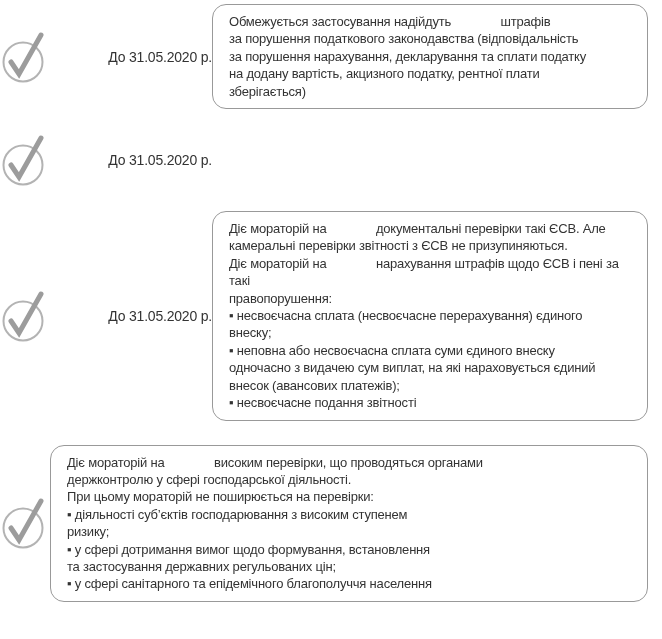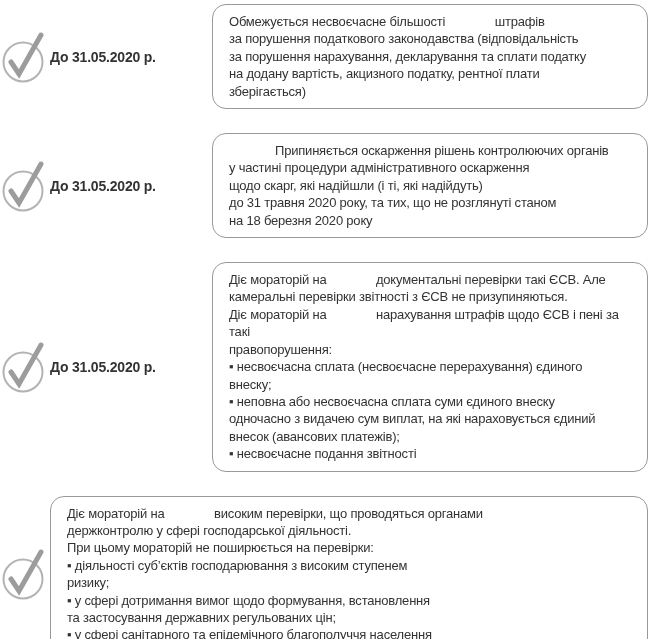--- a/index.html
+++ b/index.html
@@ -25,22 +25,22 @@
   .icon-cell {
     width: 50px;
     flex: none;
     display: flex;
     justify-content: center;
     align-items: center;
   }
   .date-cell {
     width: 162px;
     flex: none;
-    text-align: left;
-    font-weight: bold;
+    text-align: right;
+    font-weight: normal;
     font-size: 14px;
     letter-spacing: -0.2px;
     color: #333333;
     white-space: nowrap;
   }
   .card {
     flex: 1;
     border: 1px solid #999999;
     border-radius: 14px;
     background: #ffffff;
@@ -60,40 +60,35 @@
 <div class="page">
 
   <div class="row">
     <div class="icon-cell">
       <svg class="check-svg" width="46" height="54" viewBox="0 0 46 54">
         <circle cx="21" cy="32" r="19.5" fill="none" stroke="#b3b3b3" stroke-width="2"></circle>
         <path d="M9 32 L17 44 L39 5" fill="none" stroke="#9c9c9c" stroke-width="5" stroke-linecap="round" stroke-linejoin="miter"></path>
       </svg>
     </div>
     <div class="date-cell">До 31.05.2020 р.</div>
-    <div class="card"><span>Обмежується несвоєчасне більшості </span><b>штрафів
+    <div class="card"><span>Обмежується застосування надійдуть </span><b>штрафів
 за порушення податкового законодавства</b><span> (відповідальність
 за порушення нарахування, декларування та сплати податку
 на додану вартість, акцизного податку, рентної плати
 зберігається)</span></div>
   </div>
 
   <div class="row">
     <div class="icon-cell">
       <svg class="check-svg" width="46" height="54" viewBox="0 0 46 54">
         <circle cx="21" cy="32" r="19.5" fill="none" stroke="#b3b3b3" stroke-width="2"></circle>
         <path d="M9 32 L17 44 L39 5" fill="none" stroke="#9c9c9c" stroke-width="5" stroke-linecap="round" stroke-linejoin="miter"></path>
       </svg>
     </div>
     <div class="date-cell">До 31.05.2020 р.</div>
-    <div class="card"><b>Припиняється</b><span> оскарження рішень контролюючих органів
-у частині процедури адміністративного оскарження
-щодо скарг, які надійшли (і ті, які надійдуть)
-до 31 травня 2020 року, та тих, що не розглянуті станом
-на 18 березня 2020 року</span></div>
   </div>
 
   <div class="row">
     <div class="icon-cell">
       <svg class="check-svg" width="46" height="54" viewBox="0 0 46 54">
         <circle cx="21" cy="32" r="19.5" fill="none" stroke="#b3b3b3" stroke-width="2"></circle>
         <path d="M9 32 L17 44 L39 5" fill="none" stroke="#9c9c9c" stroke-width="5" stroke-linecap="round" stroke-linejoin="miter"></path>
       </svg>
     </div>
     <div class="date-cell">До 31.05.2020 р.</div>

